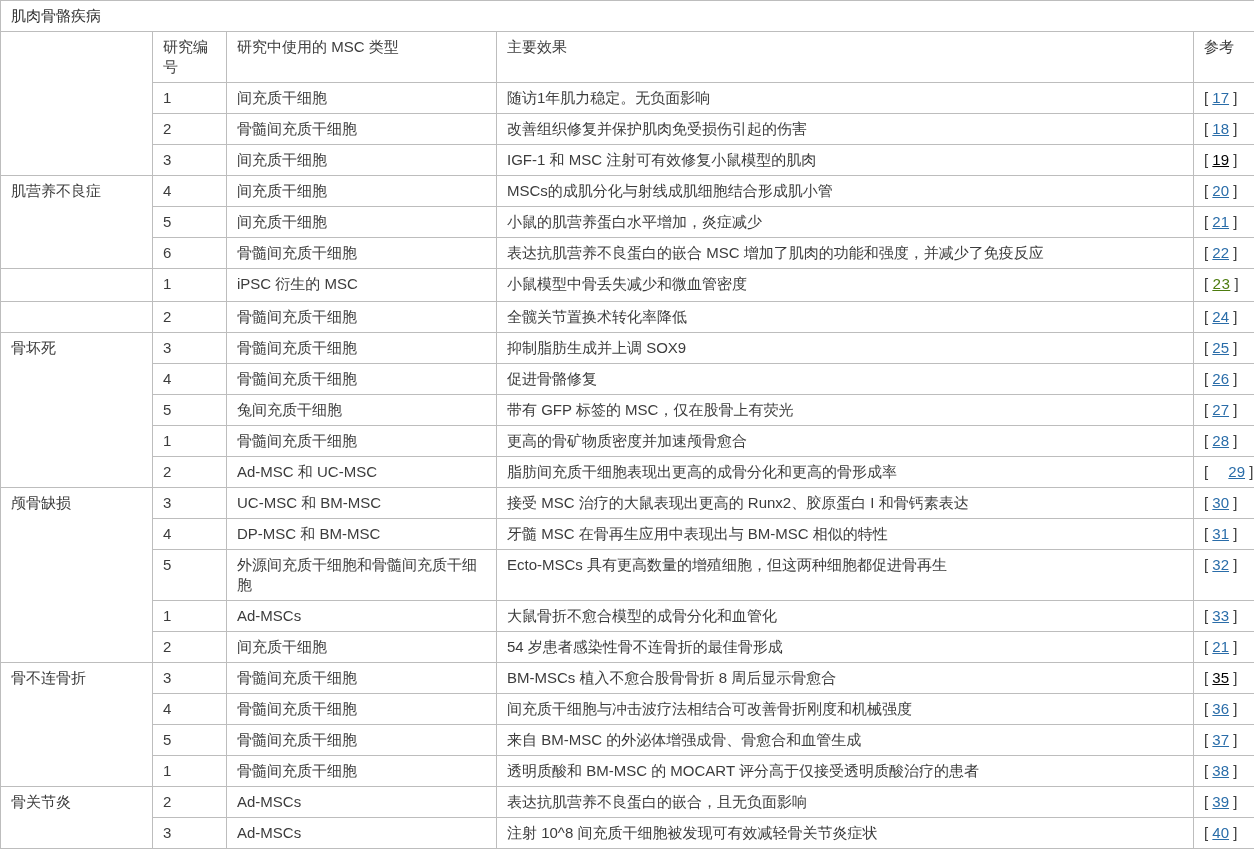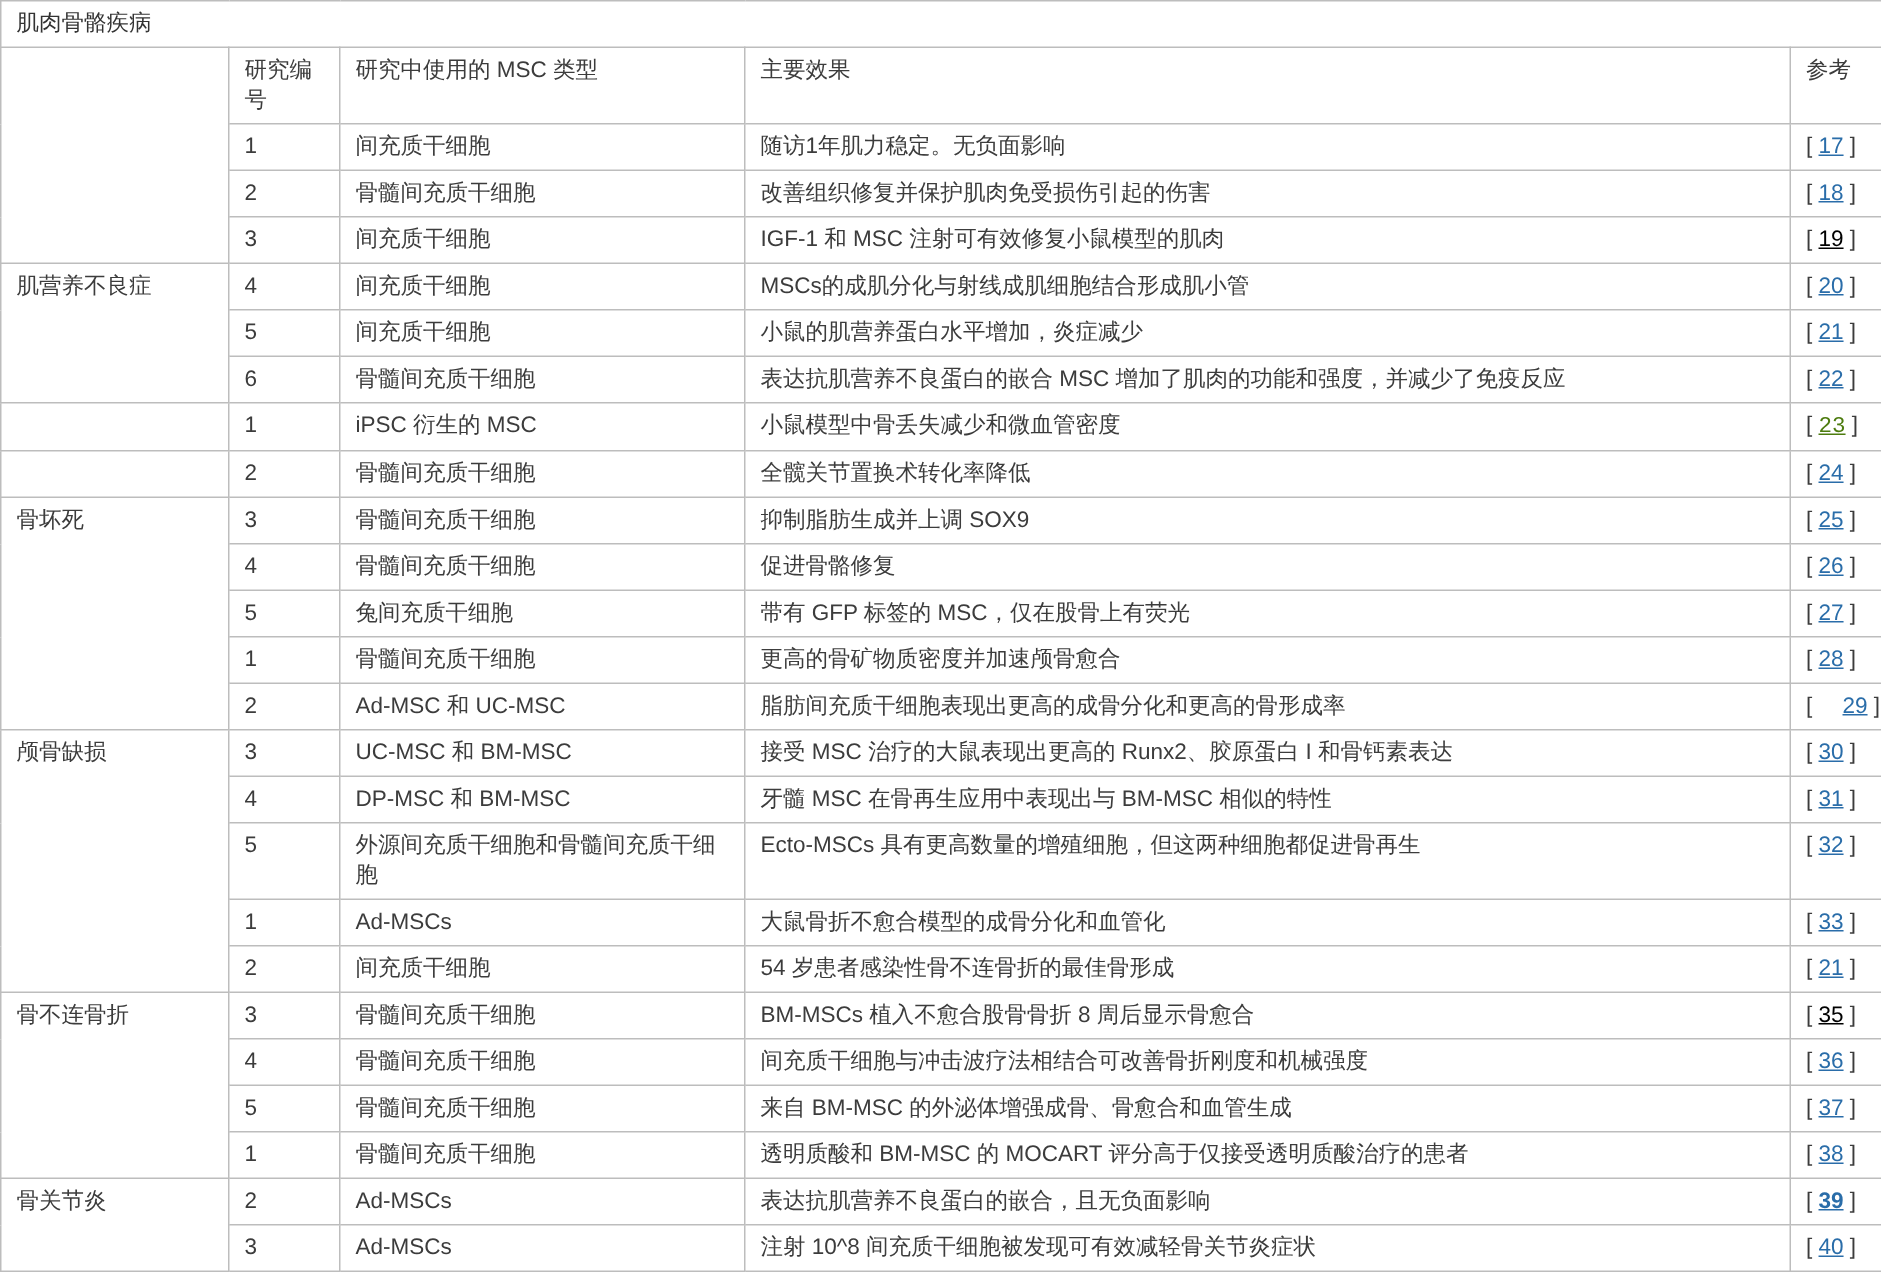--- a/index.html
+++ b/index.html
@@ -210,21 +210,21 @@
           <td class="col-study">1</td>
           <td class="col-msc_type">骨髓间充质干细胞</td>
           <td class="col-effect">透明质酸和 BM-MSC 的 MOCART 评分高于仅接受透明质酸治疗的患者</td>
           <td class="col-ref"><span>[ </span><a href="#" class="ref-link" style="color: rgb(42, 109, 169);">38</a><span> ]</span></td>
         </tr>
         <tr>
           <td class="col-disease" rowspan="2">骨关节炎</td>
           <td class="col-study">2</td>
           <td class="col-msc_type">Ad-MSCs</td>
           <td class="col-effect">表达抗肌营养不良蛋白的嵌合，且无负面影响</td>
-          <td class="col-ref"><span>[ </span><a href="#" class="ref-link" style="color: rgb(42, 109, 169); font-weight: bold;">39</a><span> ]</span></td>
+          <td class="col-ref"><span>[ </span><a href="#" class="ref-link" style="color: rgb(42, 109, 169);">39</a><span> ]</span></td>
         </tr>
         <tr>
           <td class="col-study">3</td>
           <td class="col-msc_type">Ad-MSCs</td>
           <td class="col-effect">注射 10^8 间充质干细胞被发现可有效减轻骨关节炎症状</td>
           <td class="col-ref"><span>[ </span><a href="#" class="ref-link" style="color: rgb(42, 109, 169);">40</a><span> ]</span></td>
         </tr>
       </tbody>
   </table>
 </div>

